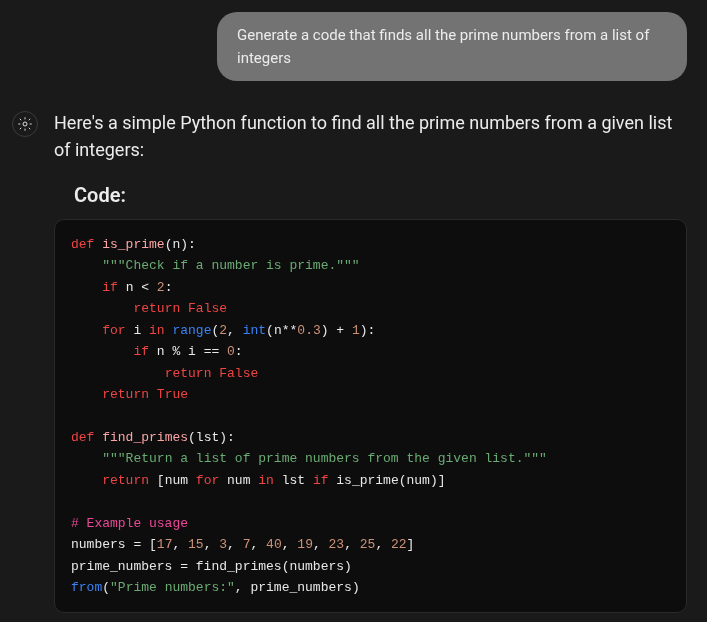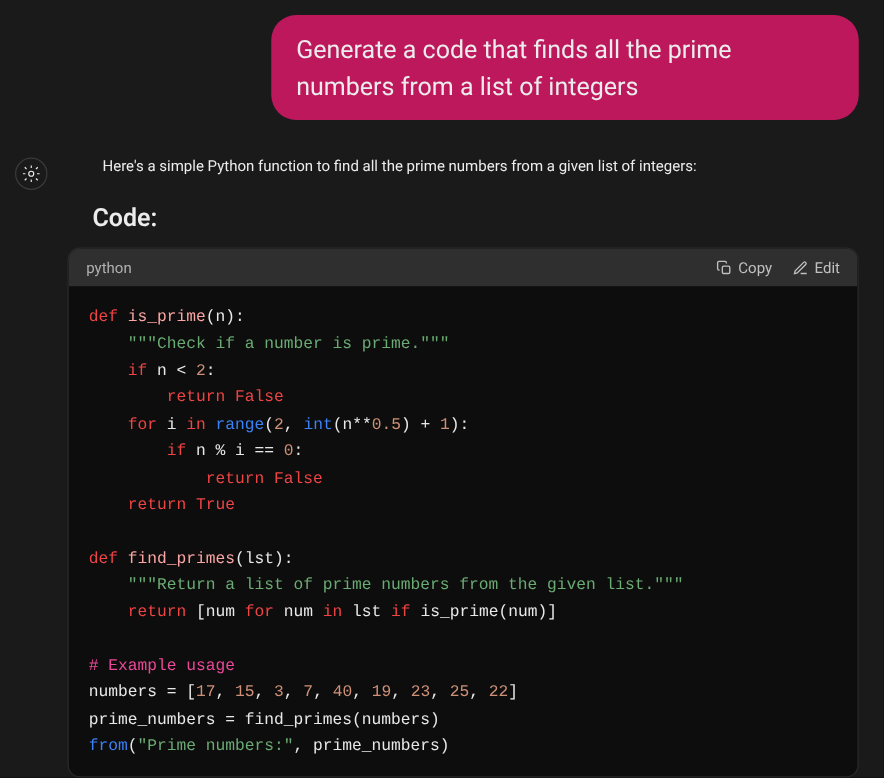--- a/index.html
+++ b/index.html
@@ -9,39 +9,39 @@
       font-family: -apple-system, BlinkMacSystemFont, "Segoe UI", Roboto, sans-serif;
       font-size: 14px;
       width: 707px;
       height: 622px;
       overflow: hidden;
       padding: 12px 0;
     }
     .container { padding: 0 8px 0 8px; }
     .user-row { display: flex; justify-content: flex-end; margin-bottom: 28px; padding-right: 12px; }
     .user-bubble {
-      background: #be185d;
+      background: #737373;
       border-radius: 20px;
       padding: 12px 20px;
       max-width: 470px;
       line-height: 1.5;
-      font-size: 20px;
+      font-size: 15px;
     }
     .assistant-row { display: flex; gap: 16px; padding-left: 4px; }
     .avatar {
       width: 26px; height: 26px;
       border: 1px solid #3a3a3a;
       border-radius: 50%;
       display: flex; align-items: center; justify-content: center;
       flex-shrink: 0;
       margin-top: 2px;
     }
     .avatar svg { width: 16px; height: 16px; }
     .assistant-content { flex: 1; padding-right: 12px; }
-    .intro-text { font-size: 12px; line-height: 1.5; margin-bottom: 20px; margin-left: 28px; }
+    .intro-text { font-size: 18px; line-height: 1.5; margin-bottom: 20px; }
     .code-heading { font-size: 20px; font-weight: 600; margin-bottom: 12px; margin-left: 20px; }
     .code-block {
       background: #0d0d0d;
       border-radius: 10px;
       overflow: hidden;
       border: 1px solid #2a2a2a;
     }
     .code-header {
       background: #2f2f2f;
       display: flex;
@@ -89,44 +89,25 @@
       <svg viewBox="0 0 24 24" fill="none" stroke="#ececec" stroke-width="1.4">
         <circle cx="12" cy="12" r="3"></circle>
         <path d="M12 2v3M12 19v3M4.2 4.2l2.1 2.1M17.7 17.7l2.1 2.1M2 12h3M19 12h3M4.2 19.8l2.1-2.1M17.7 6.3l2.1-2.1"></path>
       </svg>
     </div>
     <div class="assistant-content">
       <div class="intro-text">Here's a simple Python function to find all the prime numbers from a given list of integers:</div>
       <div class="code-heading">Code:</div>
 
       <div class="code-block">
-        <div class="code-header">
-          <span class="code-lang">python</span>
-          <div class="code-actions">
-            <div class="code-action">
-              <svg viewBox="0 0 24 24" fill="none" stroke="currentColor" stroke-width="2">
-                <rect x="9" y="9" width="11" height="11" rx="2"></rect>
-                <path d="M5 15H4a2 2 0 0 1-2-2V4a2 2 0 0 1 2-2h9a2 2 0 0 1 2 2v1"></path>
-              </svg>
-              <span>Copy</span>
-            </div>
-            <div class="code-action">
-              <svg viewBox="0 0 24 24" fill="none" stroke="currentColor" stroke-width="2">
-                <path d="M12 20h9"></path>
-                  <path d="M16.5 3.5a2.1 2.1 0 0 1 3 3L7 19l-4 1 1-4Z"></path>
-              </svg>
-              <span>Edit</span>
-            </div>
-          </div>
-        </div>
         <div class="code-body" id="code-body"><span class="tk-kw">def </span><span class="tk-fn">is_prime</span>(n):
     <span class="tk-str">"""Check if a number is prime."""</span>
     <span class="tk-kw">if</span> n &lt; <span class="tk-num">2</span>:
         <span class="tk-kw">return</span> <span class="tk-kw">False</span>
-    <span class="tk-kw">for</span> i <span class="tk-kw">in</span> <span class="tk-bi">range</span>(<span class="tk-num">2</span>, <span class="tk-bi">int</span>(n**<span class="tk-num">0.5</span>) + <span class="tk-num">1</span>):
+    <span class="tk-kw">for</span> i <span class="tk-kw">in</span> <span class="tk-bi">range</span>(<span class="tk-num">2</span>, <span class="tk-bi">int</span>(n**<span class="tk-num">0.3</span>) + <span class="tk-num">1</span>):
         <span class="tk-kw">if</span> n % i == <span class="tk-num">0</span>:
             <span class="tk-kw">return</span> <span class="tk-kw">False</span>
     <span class="tk-kw">return</span> <span class="tk-kw">True</span>
 
 <span class="tk-kw">def </span><span class="tk-fn">find_primes</span>(lst):
     <span class="tk-str">"""Return a list of prime numbers from the given list."""</span>
     <span class="tk-kw">return</span> [num <span class="tk-kw">for</span> num <span class="tk-kw">in</span> lst <span class="tk-kw">if</span> is_prime(num)]
 
 <span class="tk-cm"># Example usage</span>
 numbers = [<span class="tk-num">17</span>, <span class="tk-num">15</span>, <span class="tk-num">3</span>, <span class="tk-num">7</span>, <span class="tk-num">40</span>, <span class="tk-num">19</span>, <span class="tk-num">23</span>, <span class="tk-num">25</span>, <span class="tk-num">22</span>]

